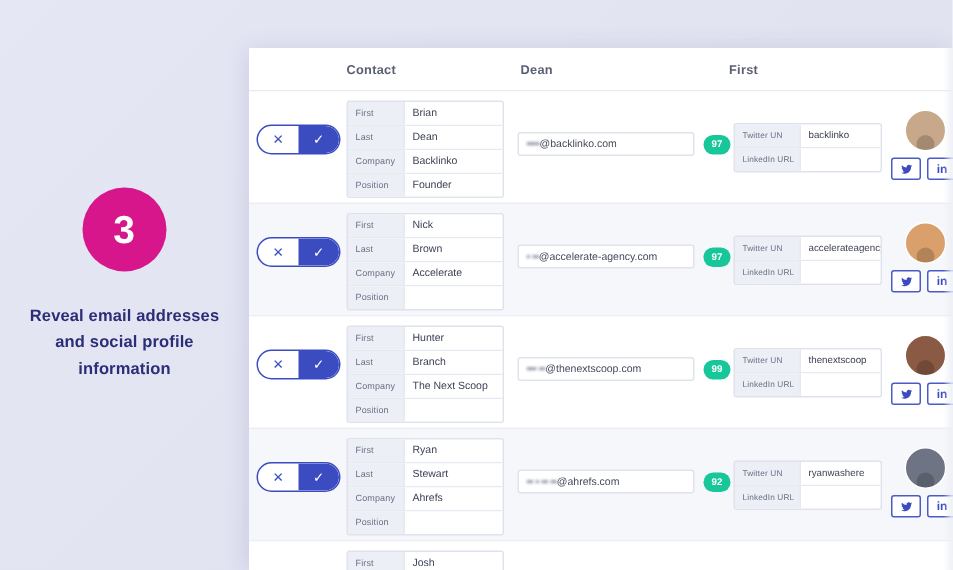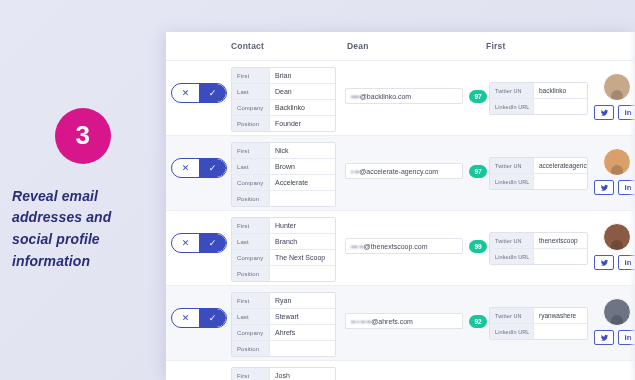--- a/index.html
+++ b/index.html
@@ -40,25 +40,25 @@
     display: flex;
     align-items: center;
     justify-content: center;
     font-size: 26px;
     font-weight: bold;
     letter-spacing: 0.5px;
     margin-bottom: 22px;
   }
   .promo-text {
     color: #2b2e77;
-    font-size: 14px;
+    font-size: 11px;
     font-weight: bold;
     line-height: 1.55;
+    text-align: center;
     letter-spacing: 0.1px;
-    font-style: italic;
   }
 
   
   .app {
     position: absolute;
     left: 166px; top: 32px;
     width: 469px;
     height: 348px;
     background: #ffffff;
     box-shadow: -3px 0 14px rgba(60,60,120,0.13);

